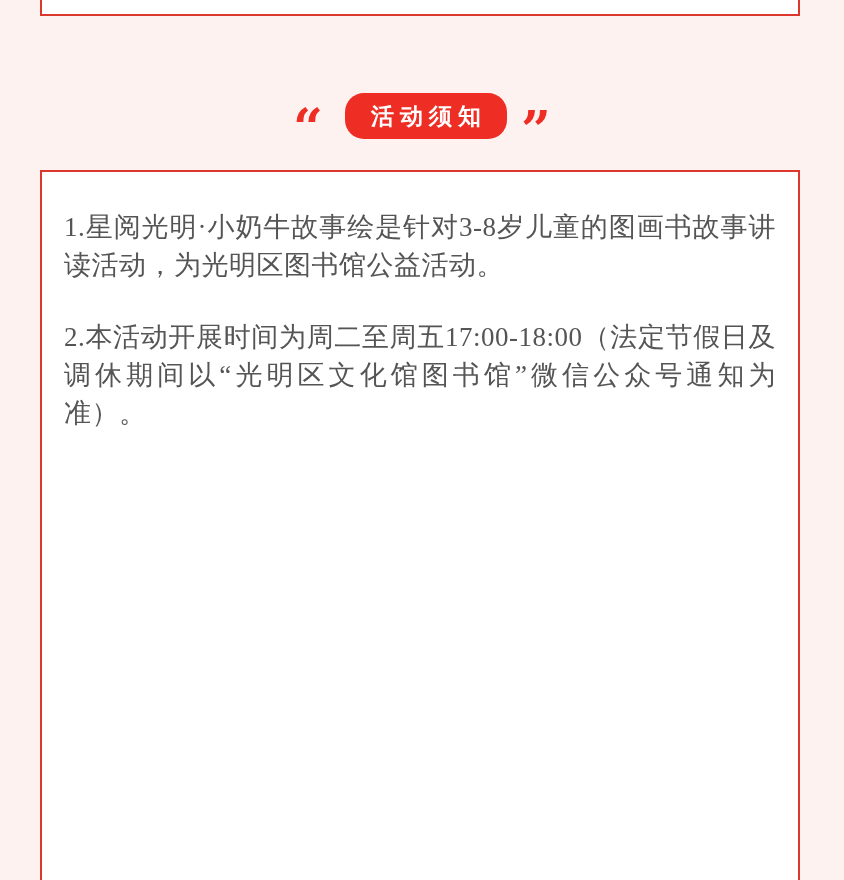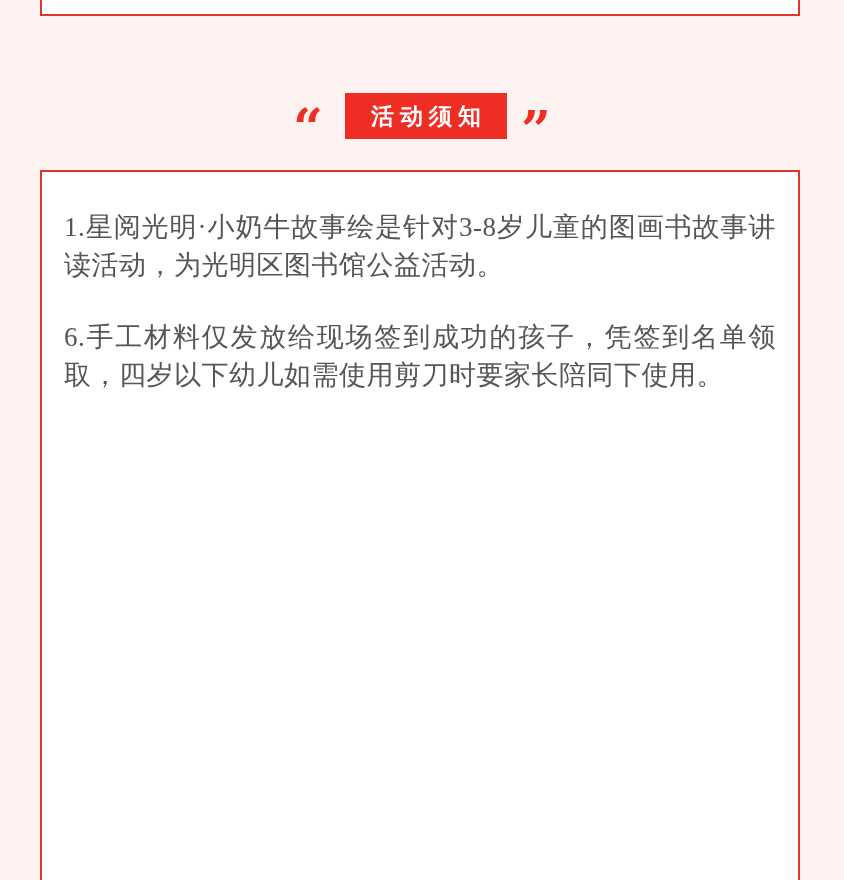--- a/index.html
+++ b/index.html
@@ -49,20 +49,21 @@
     height:46px;
     min-width:143px;
     padding:0 20px 0 26px;
     display:flex;
     align-items:center;
     justify-content:center;
     font-family:"Liberation Sans","DejaVu Sans",sans-serif;
     font-weight:bold;
     font-size:23px;
     letter-spacing:6px;
+    border-radius:19px;
   }
   .notice-box{
     position:absolute;
     left:40px;
     top:170px;
     width:760px;
     height:780px; 
     background:#ffffff;
     border:2px solid var(--border-red);
     padding:26px 22px 0 22px;
@@ -83,14 +84,14 @@
 <div class="prev-box"></div>
 
 <div class="header-row">
   <span class="quote left">“</span>
   <div class="title-banner">活动须知</div>
   <span class="quote right">”</span>
 </div>
 
 <div class="notice-box">
   <p class="notice-item">1.星阅光明·小奶牛故事绘是针对3-8岁儿童的图画书故事讲读活动，为光明区图书馆公益活动。</p>
-  <p class="notice-item">6.手工材料仅发放给现场签到成功的孩子，凭签到名单领取，四岁以下幼儿如需使用剪刀时要家长陪同下使用。</p>
+  <p class="notice-item">2.本活动开展时间为周二至周五17:00-18:00（法定节假日及调休期间以“光明区文化馆图书馆”微信公众号通知为准）。</p>
 </div>
 
 </body></html>

